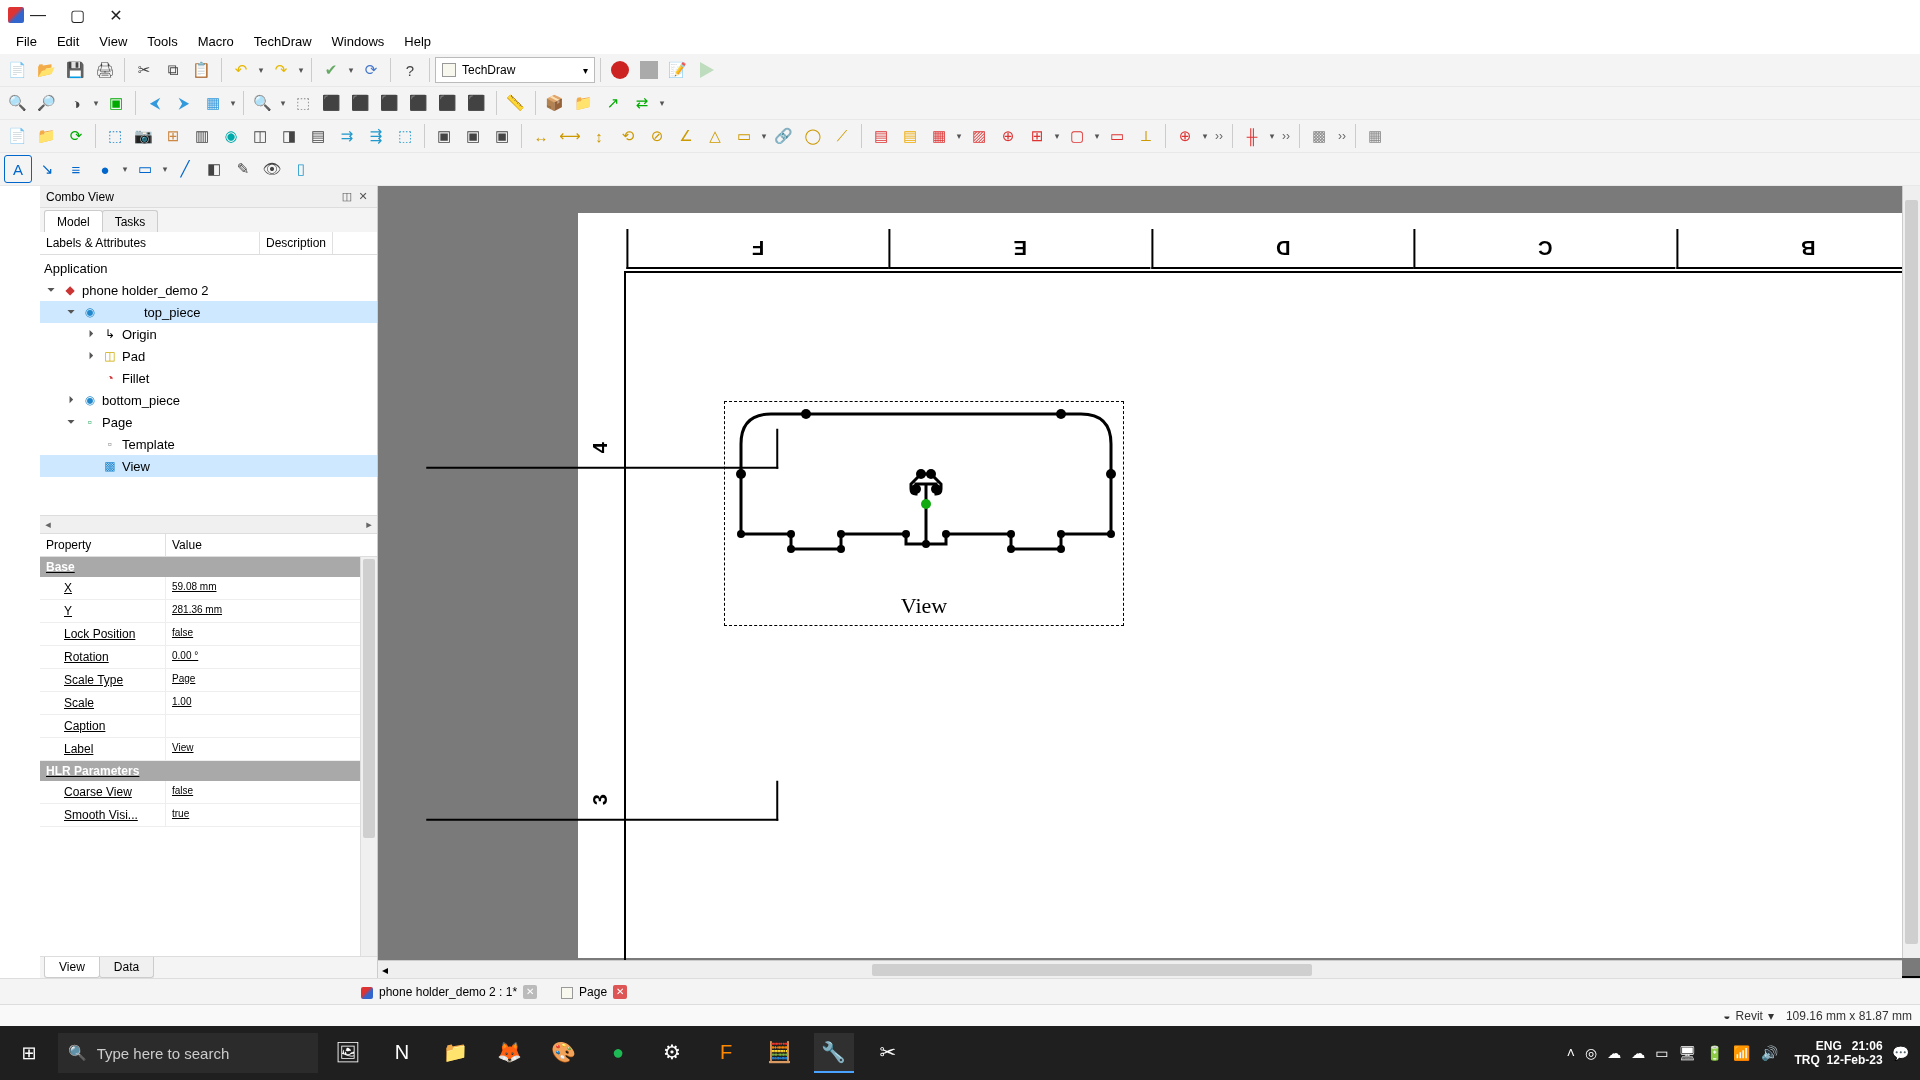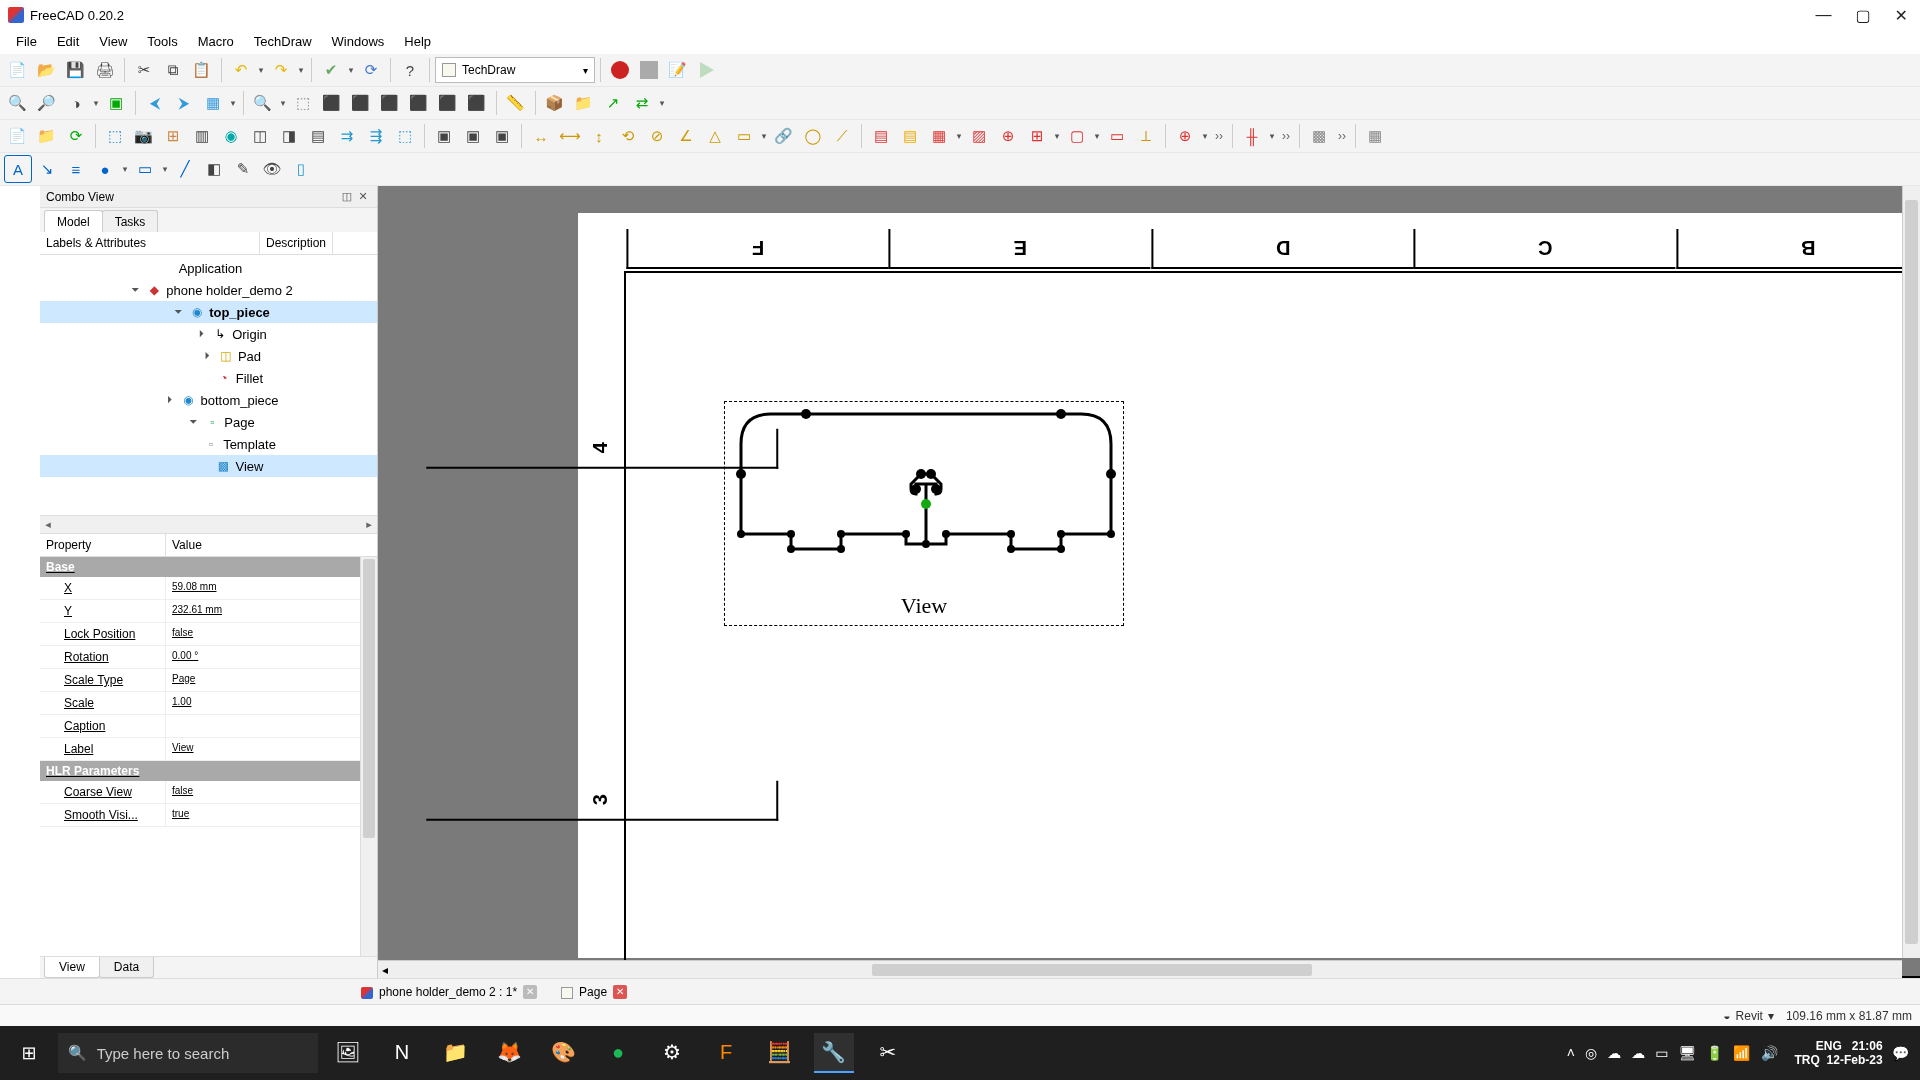--- a/index.html
+++ b/index.html
@@ -36,27 +36,27 @@
 .combo-title { height: 22px; background: #f0f0f0; display: flex; align-items: center; padding: 0 6px; border-bottom: 1px solid #ddd; }
 .combo-title .label { flex: 1; font-size: 12px; }
 .combo-title .icn { width: 16px; text-align: center; color: #555; font-size: 11px; }
 .tab-strip { display: flex; align-items: flex-end; height: 24px; padding-left: 4px; background: #f4f4f4; }
 .tab-strip .tab { padding: 4px 12px 3px; font-size: 12px; border: 1px solid #ccc; border-bottom: none; background: #f0f0f0; margin-right: -1px; border-radius: 3px 3px 0 0; }
 .tab-strip .tab.active { background: #fff; }
 .tree-hdr { display: flex; background: #fff; border-bottom: 1px solid #ddd; }
 .tree-hdr .col { padding: 4px 6px; font-size: 12px; border-right: 1px solid #e0e0e0; }
 .tree-hdr .col:first-child { width: 220px; }
 .tree { background: #fff; flex: 0 0 auto; height: 260px; overflow: hidden; padding: 2px 0; }
-.tree-row { display: flex; align-items: center; height: 22px; padding-left: 4px; font-size: 13px; justify-content: center; }
+.tree-row { display: flex; align-items: center; height: 22px; padding-left: 4px; font-size: 13px; }
 .tree-row.selected { background: #cde8ff; }
 .tree-row .tw { width: 14px; text-align: center; color: #555; font-size: 10px; }
 .tree-row .sp { display: inline-block; }
 .tree-row .ico { width: 16px; height: 16px; margin: 0 4px; display: inline-flex; align-items: center; justify-content: center; font-size: 12px; }
 .tree-row .lbl { white-space: nowrap; }
-.tree-row.bold .lbl { font-weight: 700; }
+.tree-row.bold .lbl { font-weight: 400; margin-left: 42px; }
 .h-scroll { height: 18px; background: #f0f0f0; border-top: 1px solid #ddd; display: flex; align-items: center; }
 .h-scroll .arrow { width: 16px; text-align: center; color: #666; font-size: 11px; }
 .h-scroll .track { flex: 1; height: 14px; }
 
 .prop-hdr { display: flex; background: #fff; border-bottom: 1px solid #ddd; border-top: 1px solid #ddd; }
 .prop-hdr .col { padding: 4px 6px; font-size: 12px; }
 .prop-hdr .col:first-child { width: 126px; border-right: 1px solid #e0e0e0; }
 .prop-grid { flex: 1; background: #fff; overflow: hidden; position: relative; text-decoration: underline; }
 .prop-section { background: #a9a9a9; color: #fff; padding: 3px 6px; font-size: 12px; font-weight: 600; }
 .prop-row { display: flex; border-bottom: 1px solid #eee; }
@@ -103,21 +103,20 @@
 .taskbar .apps .app.active { border-bottom-color: #4aa3ff; background: rgba(255,255,255,.08); }
 .taskbar .tray { margin-left: auto; display: flex; align-items: center; gap: 10px; padding-right: 10px; font-size: 12px; }
 .taskbar .tray .ico { font-size: 14px; }
 .taskbar .tray .clock { text-align: right; line-height: 1.2; margin-left: 6px; font-weight: bold; }
 </style>
 </head>
 <body>
 
 <div class="title-bar">
   <div class="app-icon"></div>
-  <div class="title">FreeCAD 0.20.2</div>
   <div class="window-controls">
     <span>—</span>
     <span>▢</span>
     <span>✕</span>
   </div>
 </div>
 
 <div class="menu-bar">
   <div class="menu-item">File</div>
   <div class="menu-item">Edit</div>
@@ -356,21 +355,21 @@
       <div class="col">Value</div>
     </div>
     <div class="prop-grid">
       <div class="prop-section">Base</div>
       <div class="prop-row">
           <div class="k">X</div>
           <div class="v">59.08 mm</div>
         </div>
       <div class="prop-row">
           <div class="k">Y</div>
-          <div class="v">232.61 mm</div>
+          <div class="v">281.36 mm</div>
         </div>
       <div class="prop-row">
           <div class="k">Lock Position</div>
           <div class="v">false</div>
         </div>
       <div class="prop-row">
           <div class="k">Rotation</div>
           <div class="v">0.00 °</div>
         </div>
       <div class="prop-row">

